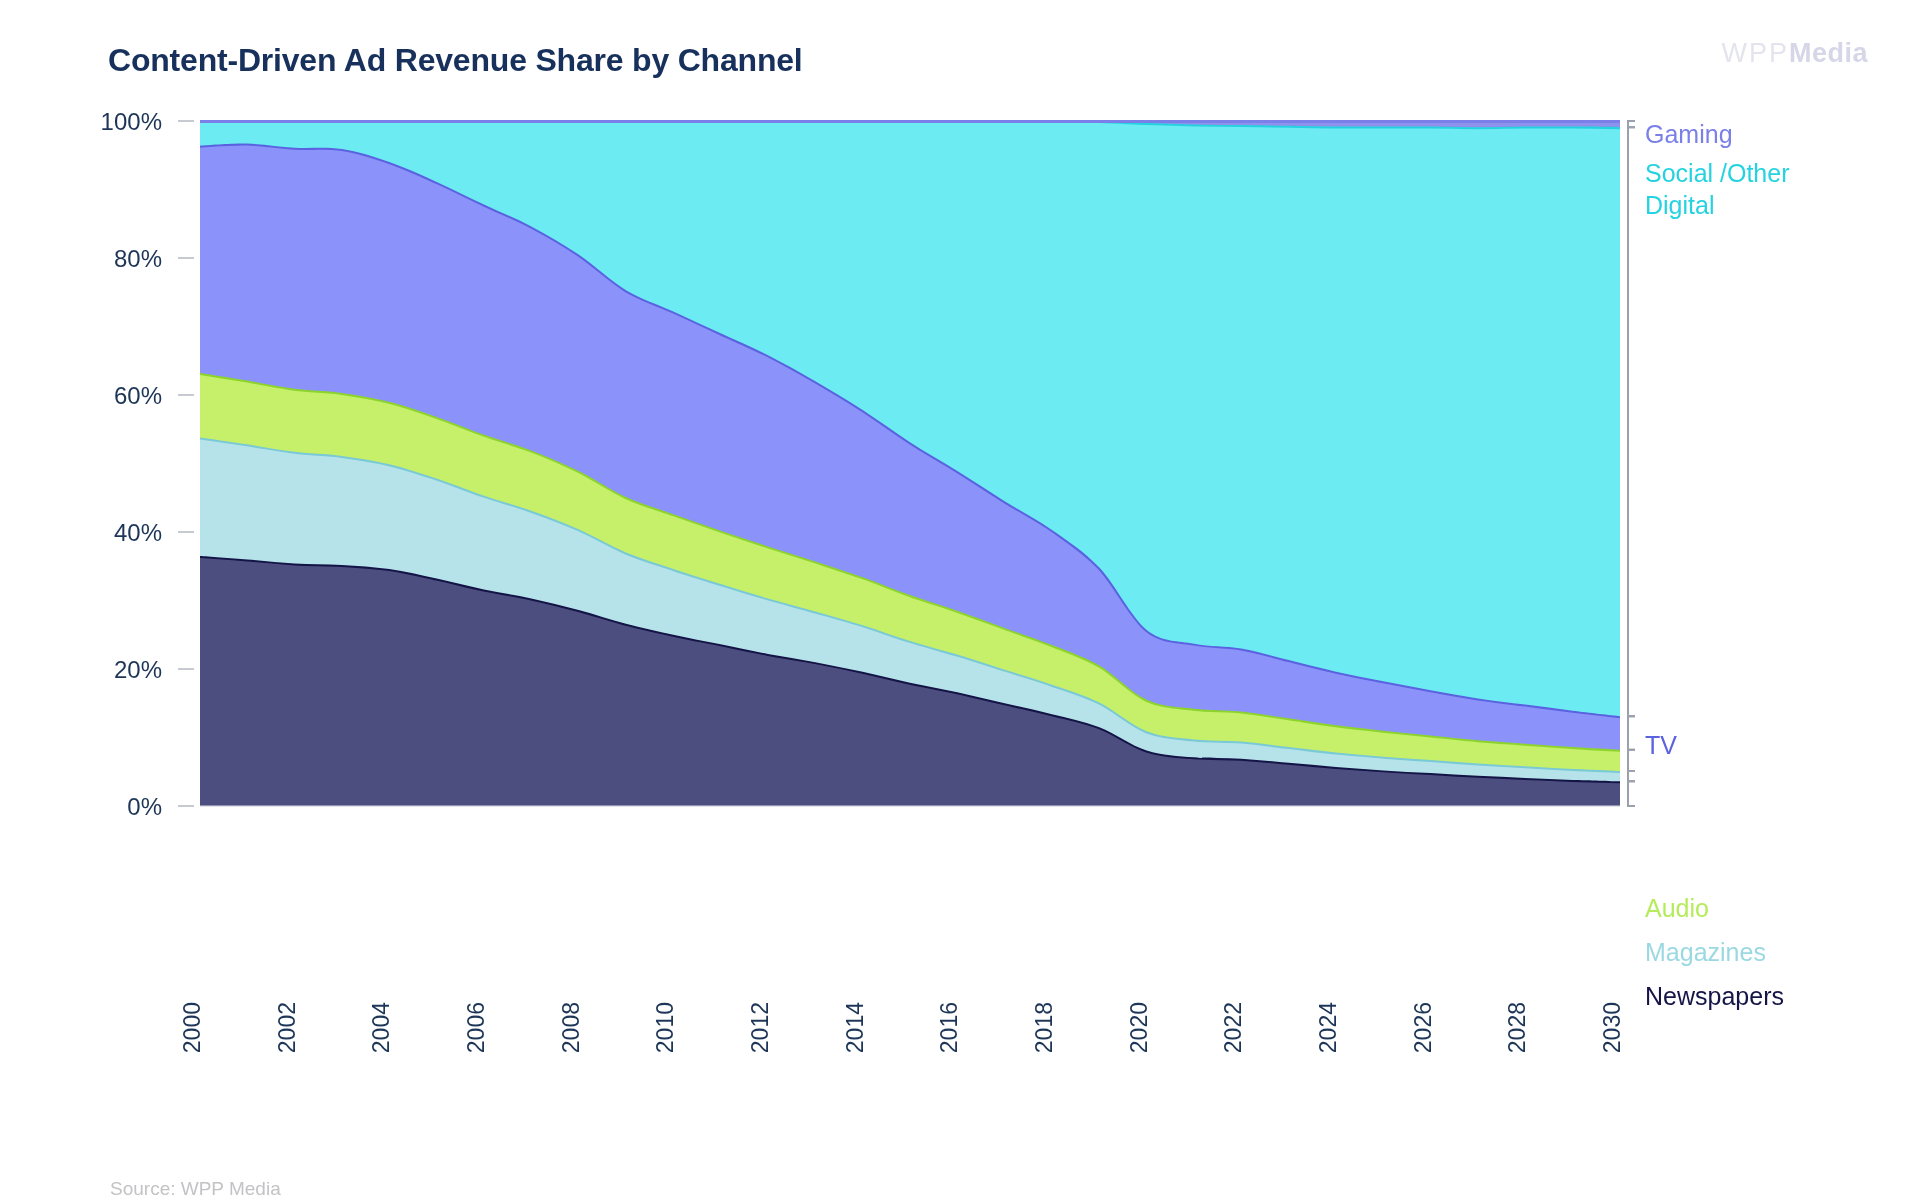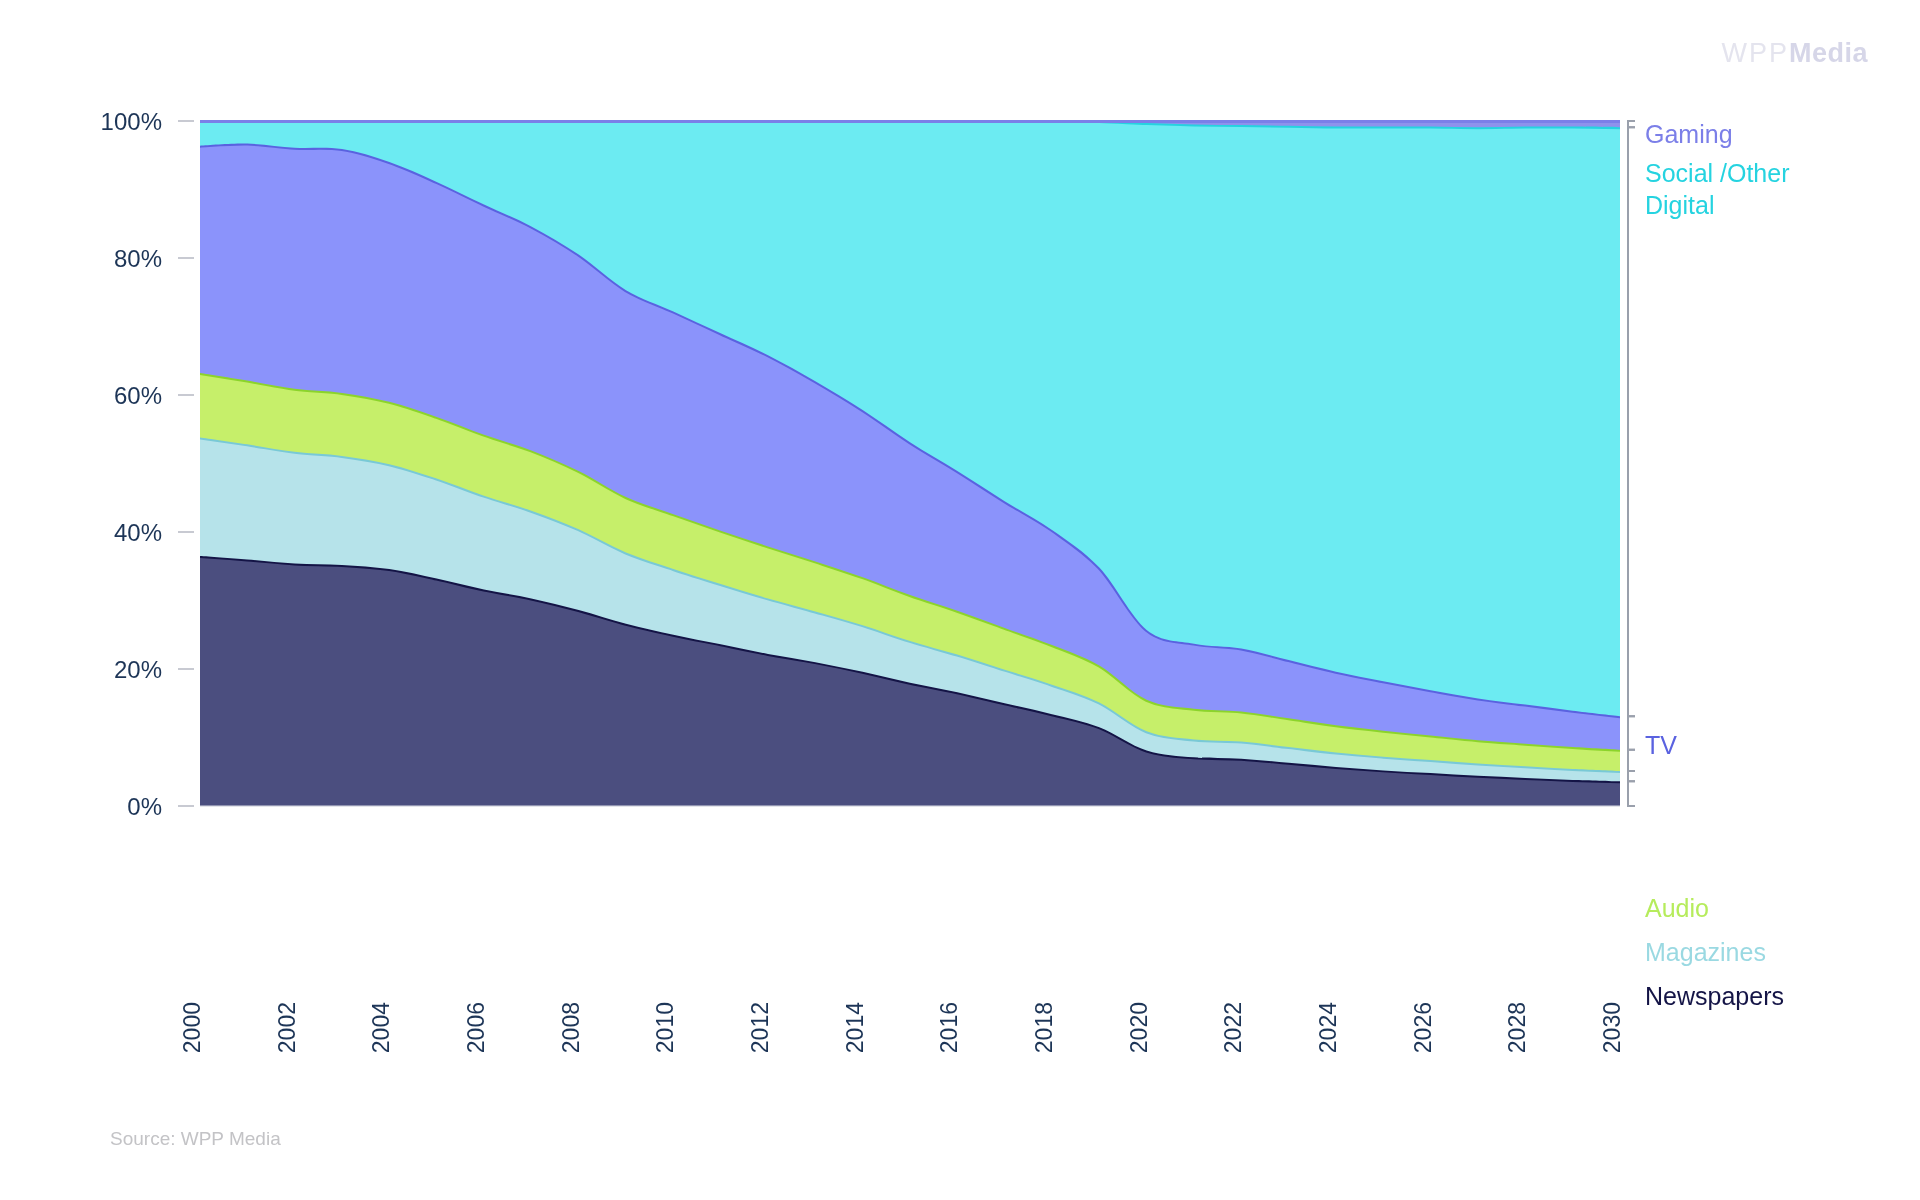--- a/index.html
+++ b/index.html
@@ -43,21 +43,21 @@
     letter-spacing: 2px;
   }
   #brand-logo .media {
     color: #d6d6e8;
     font-weight: bold;
     text-align: center;
   }
   #source-note {
     position: absolute;
     left: 110px;
-    top: 1128px;
+    top: 1178px;
     font-size: 19px;
     color: #c3c3c6;
     white-space: nowrap;
   }
   #plot-wrap {
     position: absolute;
     left: 0;
     top: 0;
     width: 1920px;
     height: 1200px;
@@ -99,20 +99,21 @@
     stroke: #9aa0ac;
     stroke-width: 2;
     fill: none;
   }
 </style>
 </head>
 <body>
 
 <div id="page">
 
+  <div id="chart-title">Content-Driven Ad Revenue Share by Channel</div>
 
   <div id="brand-logo">
     <span class="wpp">WPP</span><span class="media">Media</span>
   </div>
 
   <div id="source-note">Source: WPP Media</div>
 
   <div id="plot-wrap">
     <svg class="chart-svg" id="chart-svg" viewBox="0 0 1920 1200">
         <defs>

